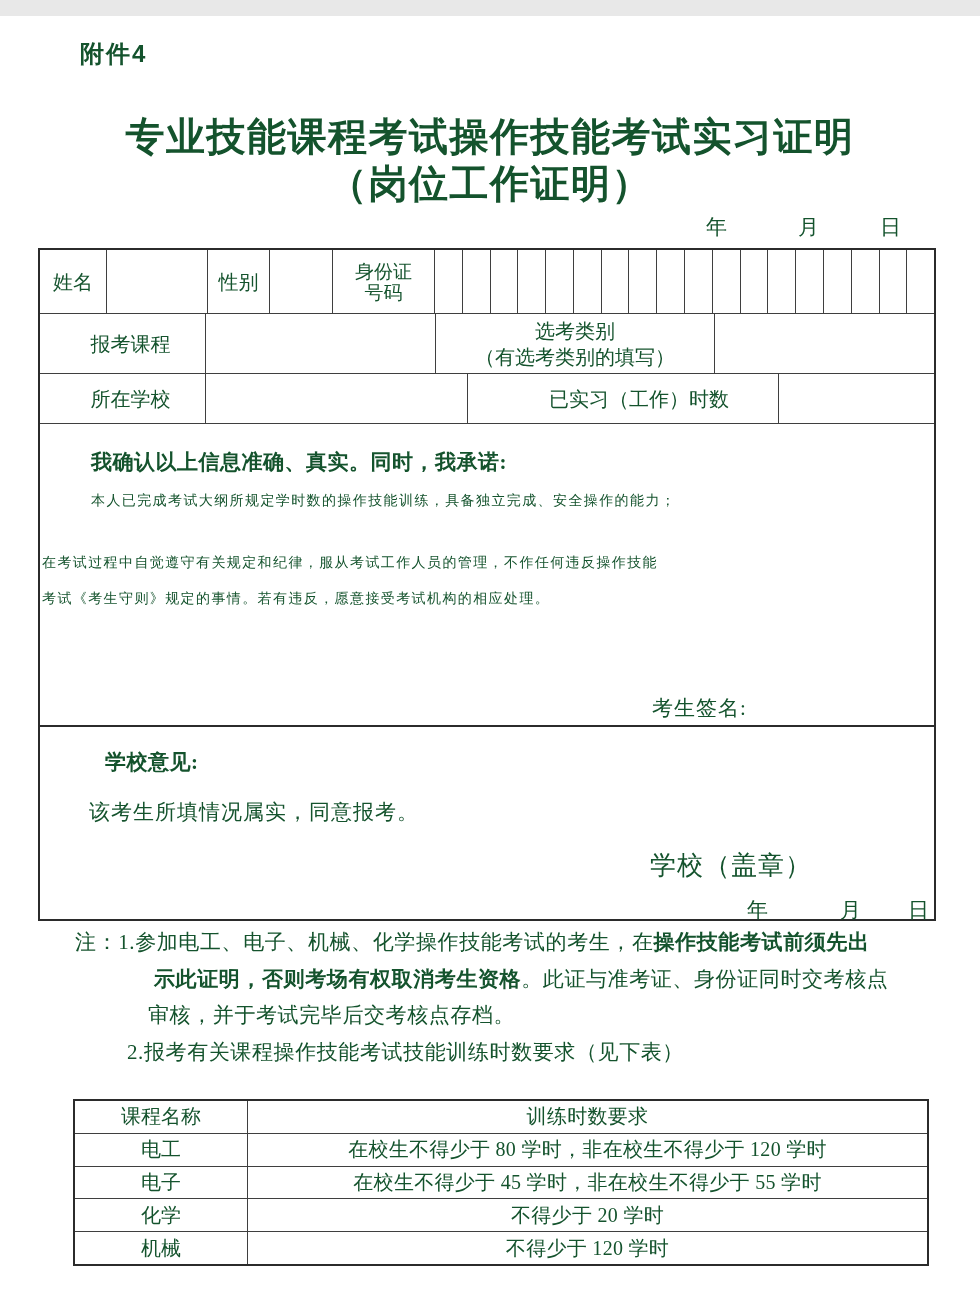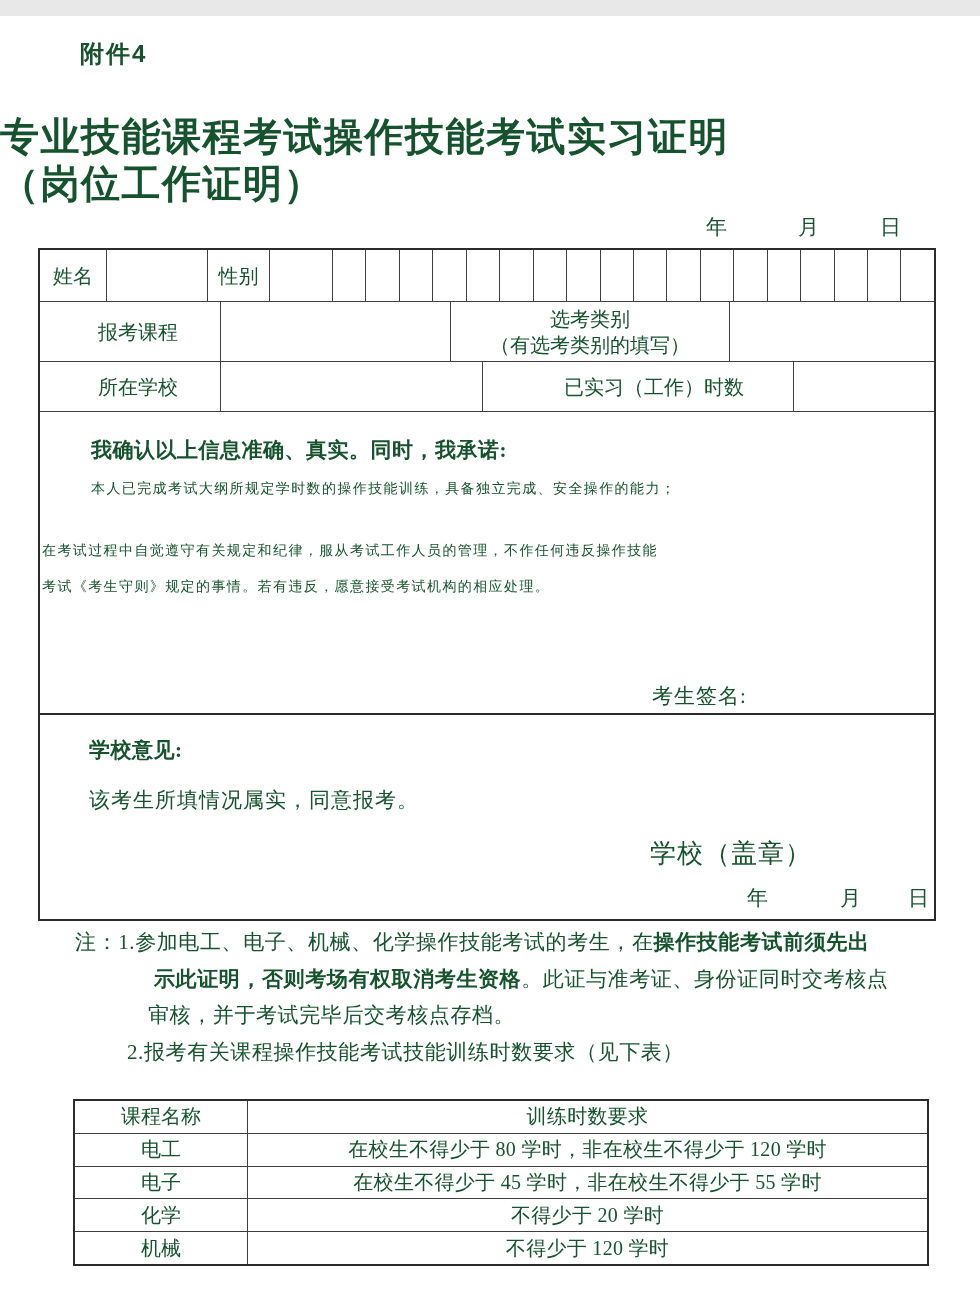--- a/index.html
+++ b/index.html
@@ -13,21 +13,21 @@
     overflow:hidden;
   }
   
   .attachment{
     position:absolute;left:80px;top:22px;
     font-family:"Liberation Sans", sans-serif;
     font-size:24px;font-weight:600;letter-spacing:2px;
   }
   .title{
     position:absolute;left:0;right:0;top:97px;
-    text-align:left;
+    text-align:center;
     font-family:"Liberation Sans", sans-serif;
     font-weight:bold;
     font-size:39px;line-height:47px;letter-spacing:1.5px;
   }
   .top-date span{position:absolute;top:197px;font-size:21px;}
   .top-date .y{left:706px;}
   .top-date .m{left:798px;}
   .top-date .d{left:880px;}
 
   
@@ -37,48 +37,48 @@
     border:2px solid #2b2b2b;
     box-sizing:border-box;
     display:flex;flex-direction:column;
   }
   .trow{display:flex;border-bottom:1px solid #3f3f3f;box-sizing:border-box;}
   .tcell{
     border-right:1px solid #3f3f3f;box-sizing:border-box;
     display:flex;align-items:center;justify-content:center;
     text-align:center;font-size:20px;line-height:22px;
   }
-  .row1{height:52px;}
+  .row1{height:64px;}
   .row2{height:60px;}
   .row3{height:50px;gap:32px;}
   .c-name{width:67px;}
   .c-name-in{width:101px;}
   .c-gender{width:62px;}
   .c-gender-in{width:63px;}
   .c-id{width:102px;font-size:19px;line-height:21px;}
   .id-cells{flex:1;display:flex;}
   .idcell{flex:1;border-right:1px solid #3f3f3f;box-sizing:border-box;}
   .idcell:last-child{border-right:none;}
-  .c-lab1{width:181px;padding-left:16px;}
+  .c-lab1{width:166px;padding-left:16px;}
   .c-in1{width:230px;}
   .c-lab2{width:279px;line-height:26px;}
   .c-in2{flex:1;border-right:none;}
 
   
   .boxrow{position:relative;border-bottom:2px solid #2b2b2b;box-sizing:border-box;}
   .box1{height:303px;}
   .box2{flex:1;border-bottom:none;}
   .b-abs{position:absolute;white-space:nowrap;}
   .promise-head{left:51px;top:24px;font-size:21px;font-weight:bold;letter-spacing:0.5px;}
   .p-line{font-size:14px;letter-spacing:1.4px;}
   .pl1{left:51px;top:68px;}
   .pl2{left:2px;top:130px;}
   .pl3{left:2px;top:166px;}
   .sig{left:612px;top:270px;font-size:21px;letter-spacing:1px;}
-  .school-head{left:49px;top:21px;font-size:21px;font-weight:bold;letter-spacing:0.5px;}
+  .school-head{left:65px;top:21px;font-size:21px;font-weight:bold;letter-spacing:0.5px;}
   .school-body{left:49px;top:71px;font-size:21px;letter-spacing:1px;}
   .stamp{left:610px;top:121px;font-size:26px;letter-spacing:1px;}
   .box2 .y2{left:707px;top:169px;font-size:21px;}
   .box2 .m2{left:800px;top:169px;font-size:21px;}
   .box2 .d2{left:868px;top:169px;font-size:21px;}
 
   
   .notes{position:absolute;left:75px;top:912px;width:880px;}
   .note-line{position:absolute;white-space:nowrap;font-size:21px;letter-spacing:0.6px;}
   .nl1{left:0;top:0;}
@@ -118,20 +118,26 @@
     <span class="d">日</span>
   </div>
 
   <div class="tbl1">
 
     <div class="trow row1">
       <div class="tcell c-name">姓名</div>
       <div class="tcell c-name-in"></div>
       <div class="tcell c-gender">性别</div>
       <div class="tcell c-gender-in"></div>
+      <div class="tcell c-id">
+        <div>
+          <div>身份证</div>
+          <div>号码</div>
+        </div>
+      </div>
       <div class="id-cells">
           <div class="idcell"></div>
           <div class="idcell"></div>
           <div class="idcell"></div>
           <div class="idcell"></div>
           <div class="idcell"></div>
           <div class="idcell"></div>
           <div class="idcell"></div>
           <div class="idcell"></div>
           <div class="idcell"></div>

